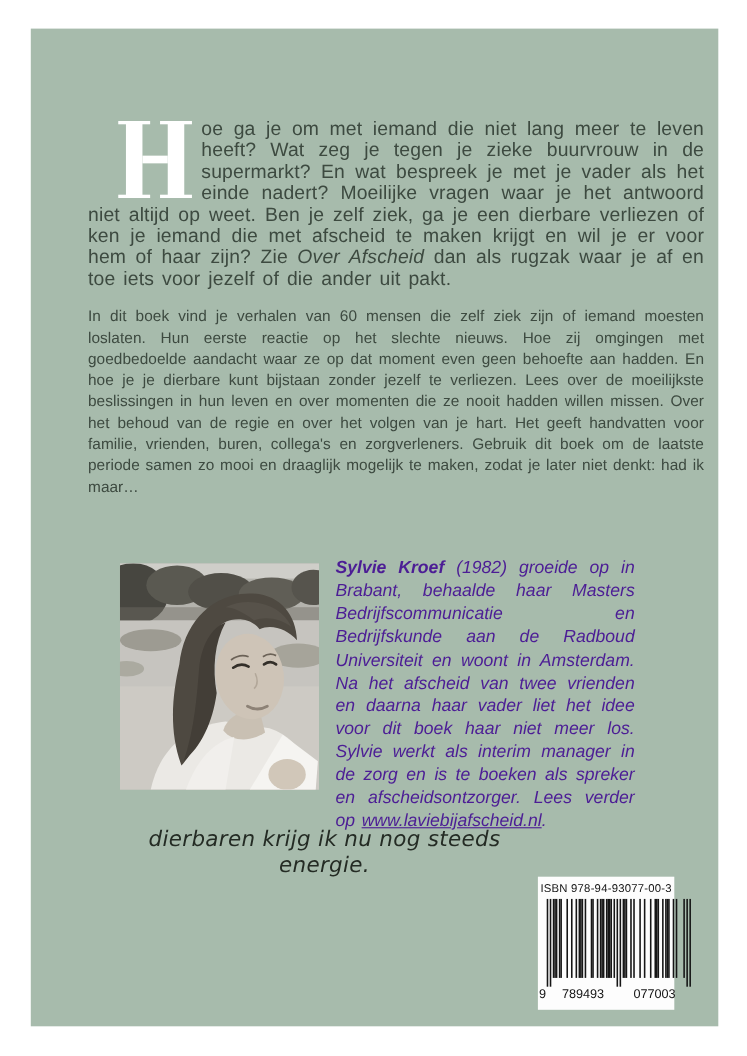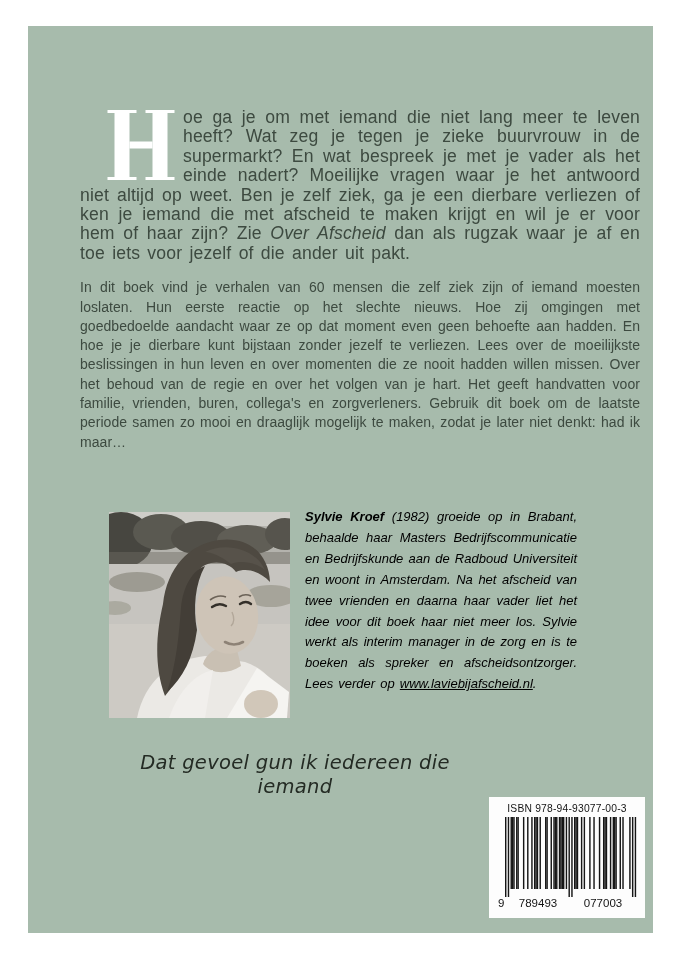--- a/index.html
+++ b/index.html
@@ -33,37 +33,37 @@
   .p2{
     margin:15px 0 0 0;font-size:14px;line-height:19.3px;
     letter-spacing:.05px;word-spacing:1px;
   }
   
   .photo{position:absolute;left:81px;top:486px;width:181px;height:206px;overflow:hidden;}
   .photo svg{display:block;width:181px;height:206px;}
   
   .bio{
     position:absolute;left:277px;top:481px;width:272px;
-    font-style:italic;font-size:13px;line-height:20.9px;
-    color:#000000;text-align:justify;word-spacing:1.5px;
+    font-style:italic;font-size:16px;line-height:20.9px;
+    color:#4c1d95;text-align:justify;word-spacing:1.5px;
     hyphens:auto;-webkit-hyphens:auto;
   }
   .bio b{font-weight:bold;}
   .bio .link{text-decoration:underline;cursor:pointer;}
   
   .quote{
     position:absolute;left:82px;top:725px;width:370px;
     text-align:center;font-style:italic;
     font-family:"DejaVu Sans",sans-serif;
     font-size:19.5px;line-height:23.6px;
     color:#242b24;letter-spacing:.3px;
   }
   
   .barcode{
-    position:absolute;left:461px;top:771px;width:156px;height:121px;
+    position:absolute;left:461px;top:771px;width:124px;height:121px;
     background:#fdfdfd;
   }
   .isbn{
     margin-top:6px;text-align:center;
     font-size:10.3px;letter-spacing:.2px;color:#141414;
     font-family:"Liberation Sans",sans-serif;font-style:normal;
   }
   .bars{display:block;margin:3px auto 0;width:140px;height:92px;}
   .bars text{
     font-family:"Liberation Sans",sans-serif;
@@ -138,21 +138,21 @@
 
         <ellipse cx="152" cy="192" rx="17" ry="14" fill="#d1c7b9"></ellipse>
       </svg>
     </div>
 
     <div class="bio">
       <b>Sylvie Kroef</b><span> (1982) groeide op in Brabant, behaalde haar Masters Bedrijfscommunicatie en Bedrijfskunde aan de Radboud Universiteit en woont in Amsterdam. Na het afscheid van twee vrienden en daarna haar vader liet het idee voor dit boek haar niet meer los. Sylvie werkt als interim manager in de zorg en is te boeken als spreker en afscheidsontzorger. Lees verder op </span><span class="link">www.laviebijafscheid.nl</span><span>.</span>
     </div>
 
     <div class="quote">
-      <div>Dat gevoel gun ik iedereen die iemand</div>
+      <div>dierbaren krijg ik nu nog steeds energie.</div>
     </div>
 
     <div class="barcode">
       <div class="isbn">ISBN 978-94-93077-00-3</div>
       <svg class="bars" viewBox="0 0 140 92" aria-hidden="true">
         <g fill="#161616">
             <rect x="8.00" y="0" width="1.43" height="80"></rect>
             <rect x="10.76" y="0" width="1.43" height="80"></rect>
             <rect x="13.52" y="0" width="1.43" height="72"></rect>
             <rect x="14.90" y="0" width="1.43" height="72"></rect>

